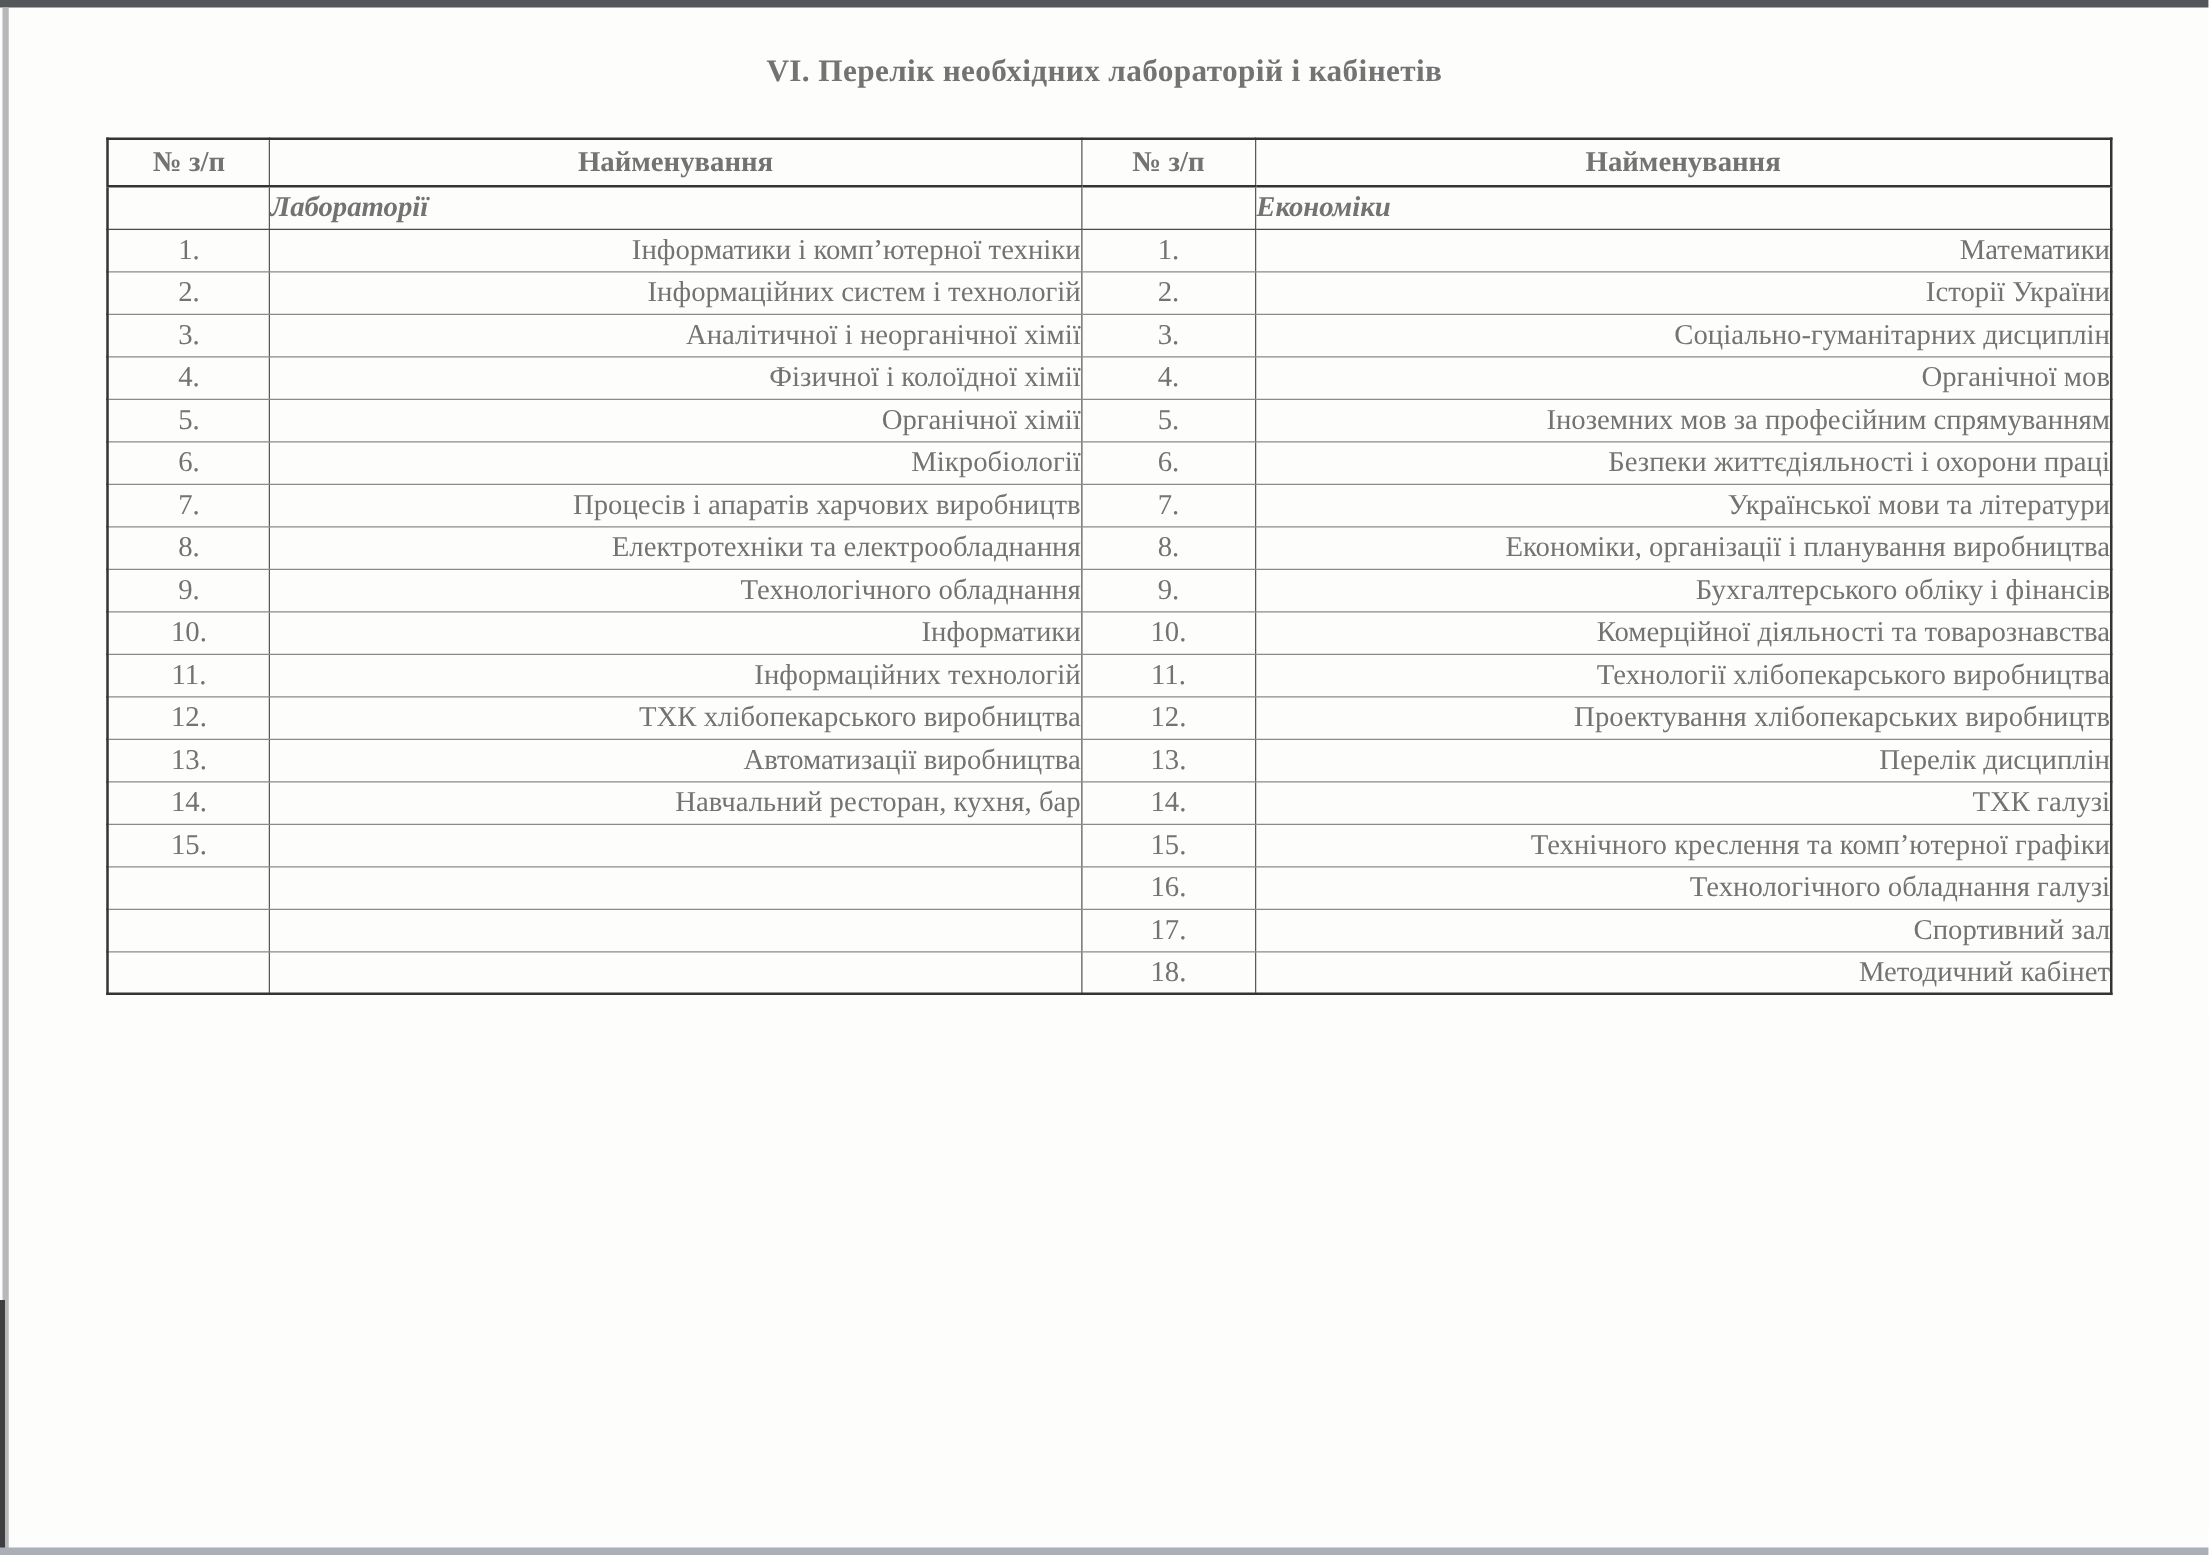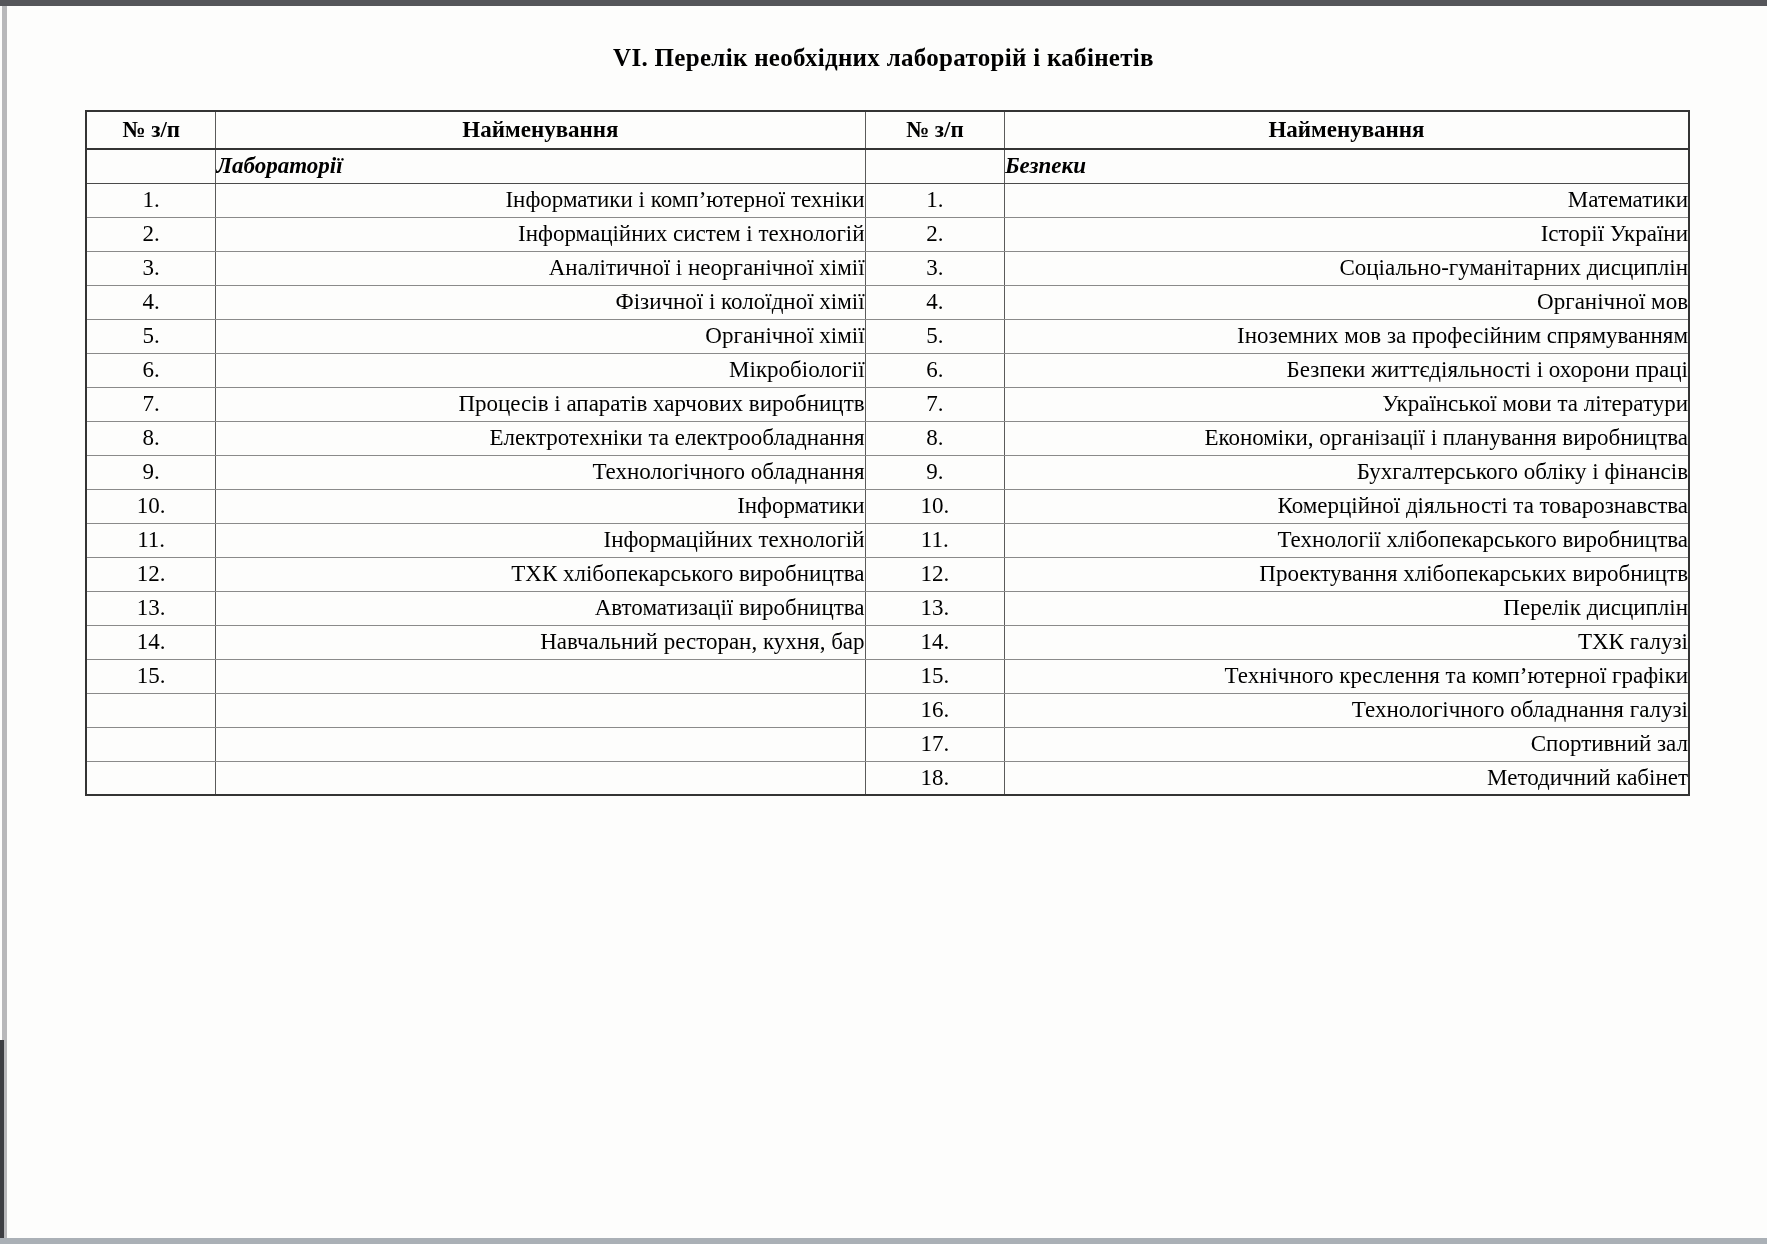--- a/index.html
+++ b/index.html
@@ -3,21 +3,21 @@
 <meta charset="utf-8">
 <style>
   * { margin:0; padding:0; box-sizing:border-box; }
   html,body { background:#ffffff; }
   .page {
     position:relative;
     width:1767px; height:1244px;
     background:#fdfdfc;
     overflow:hidden;
     font-family:"Liberation Serif", serif;
-    color:#000000;
+    color:#737373;
   }
   
   .edge-top    { position:absolute; top:0; left:0; width:100%; height:6px; background:#55565a; }
   .edge-left   { position:absolute; top:6px; left:2px; width:5px; height:1238px; background:#b8b8ba; }
   .edge-left-dark { position:absolute; top:1040px; left:0; width:4px; height:204px; background:#3d3e42; }
   .edge-bottom { position:absolute; bottom:0; left:0; width:100%; height:6px; background:#aab0b6; }
 
   .doc-title {
     position:absolute;
     top:44px; left:0; width:100%;
@@ -89,21 +89,21 @@
       <tr>
         <th>№ з/п</th>
         <th class="v">Найменування</th>
         <th class="v">№ з/п</th>
         <th class="v">Найменування</th>
       </tr>
       <tr class="subheader">
         <td></td>
         <td class="v">Лабораторії</td>
         <td class="v"></td>
-        <td class="v">Безпеки</td>
+        <td class="v">Економіки</td>
       </tr>
     </thead>
     <tbody id="rows-body">
 
     <tr class="data-row">
           <td class="num">1.</td>
           <td class="name v">Інформатики і комп’ютерної техніки</td>
           <td class="num v">1.</td>
           <td class="name v">Математики</td>
         </tr>

